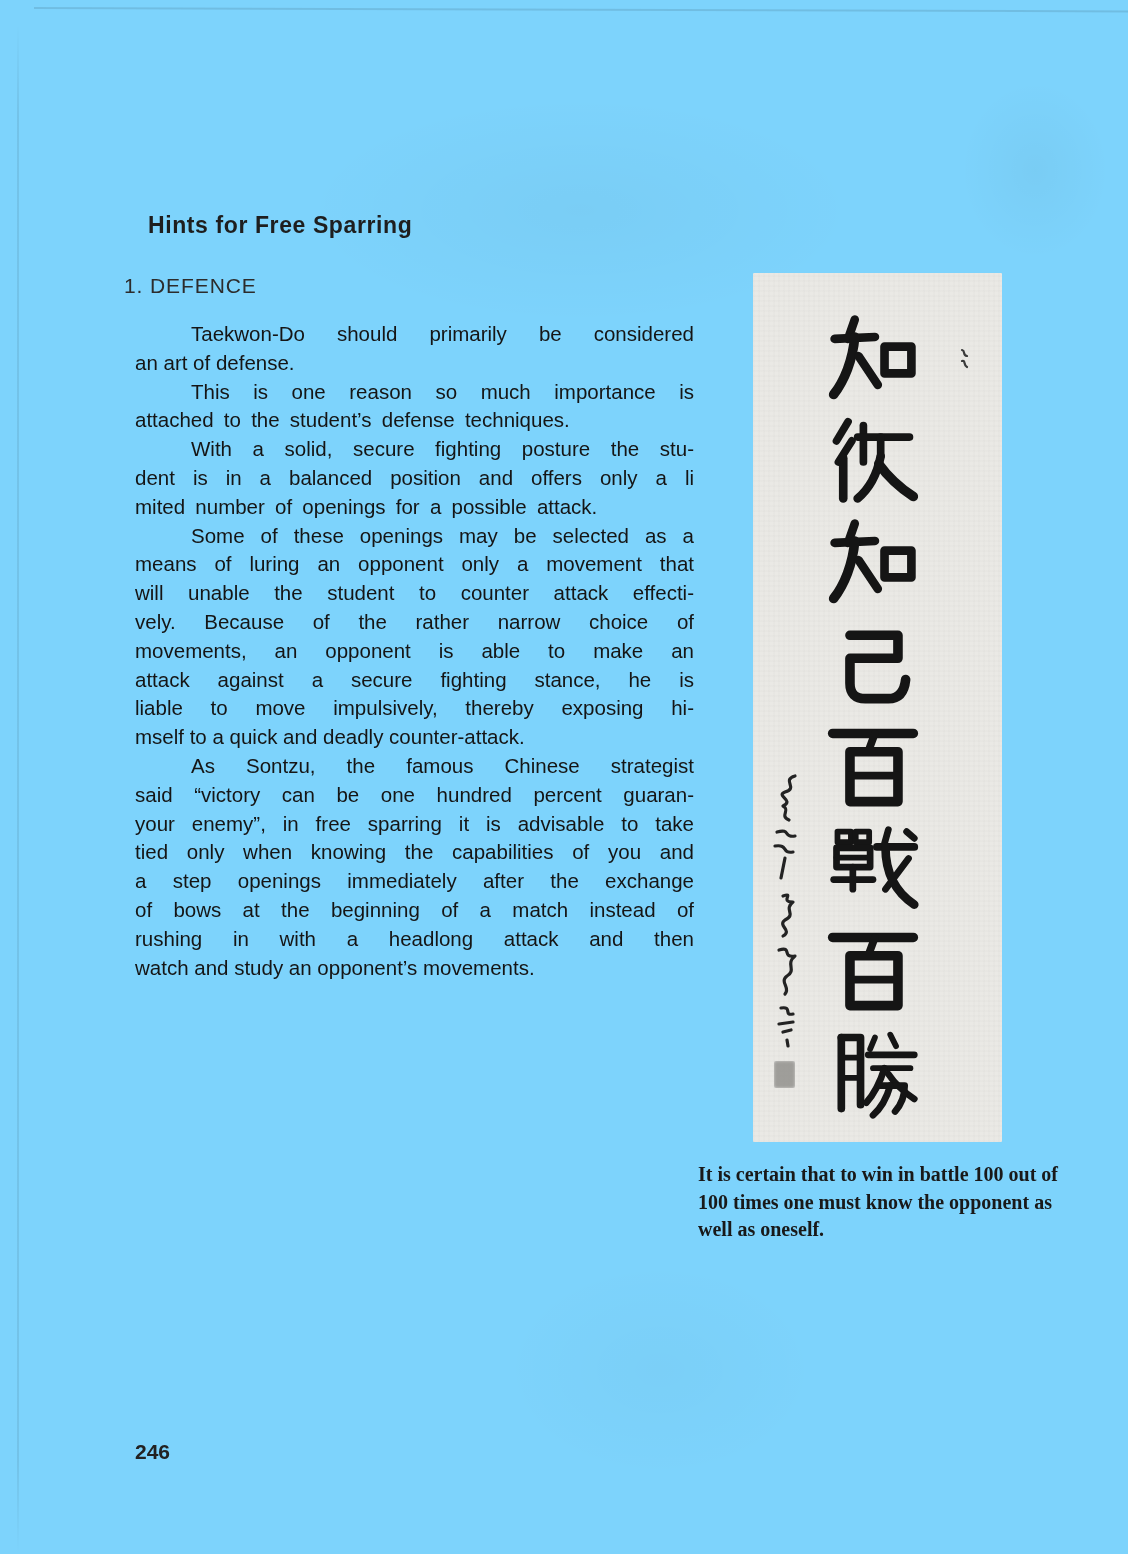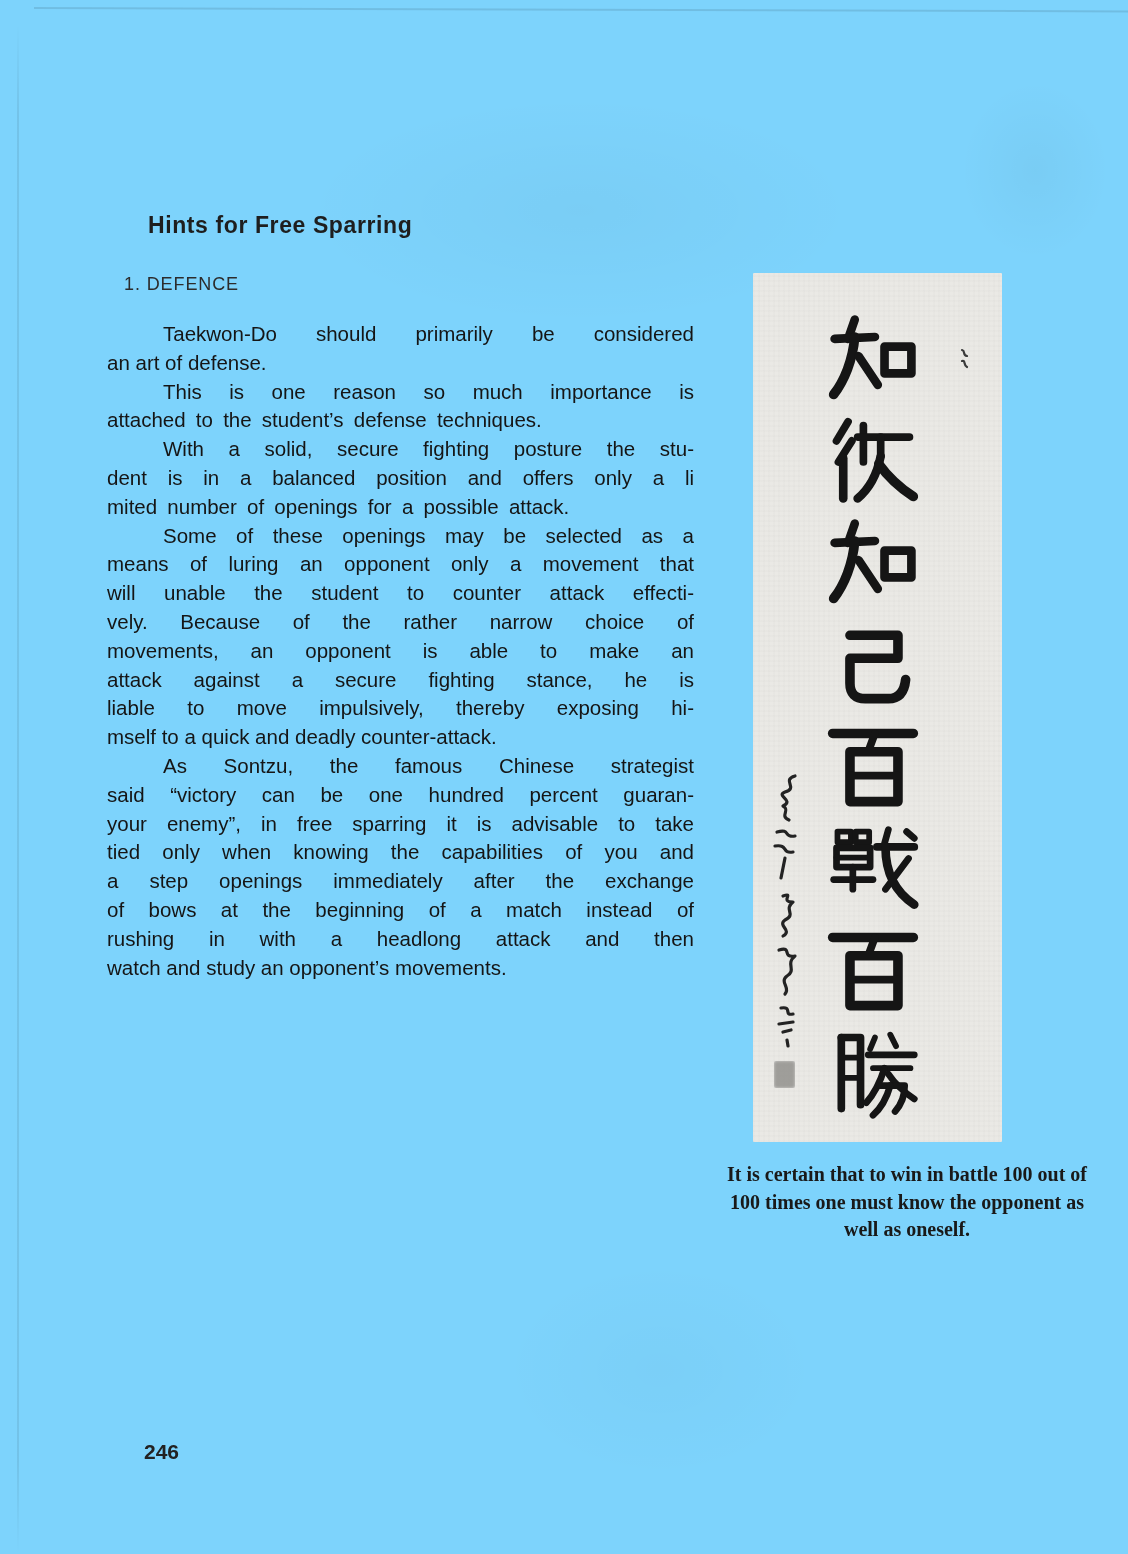--- a/index.html
+++ b/index.html
@@ -25,27 +25,27 @@
     background:radial-gradient(closest-side, rgba(0,0,0,.018), rgba(0,0,0,0)); }
   .smudge.s3 { left:960px; top:80px;  width:150px; height:180px;
     background:radial-gradient(closest-side, rgba(0,0,0,.030), rgba(0,0,0,0)); }
 
   .title {
     position:absolute; left:148px; top:197px;
     font-size:23px; font-weight:700; letter-spacing:.6px; color:#1e1e1e;
   }
   .section-heading {
     position:absolute; left:124px; top:274px;
-    font-size:18px; letter-spacing:.9px; color:#2c2c2c;
+    font-size:21px; letter-spacing:.9px; color:#2c2c2c;
   }
   .body-text {
     position:absolute; left:107px; top:320px; width:587px;
     font-size:20.5px; line-height:28.8px; color:#151515;
   }
-  .line { text-align:justify; text-align-last:justify; white-space:normal; }
+  .line { text-align:justify; text-align-last:justify; white-space:normal;margin-left:28px; }
   .line.indent   { text-indent:56px; }
   .line.para-end { text-align-last:left; }
   .line.wide     { word-spacing:.22em; }
 
   .scroll {
     position:absolute; left:753px; top:273px; width:249px; height:869px;
     background:#eae9e5;
     background-image:
       repeating-linear-gradient(0deg,  rgba(0,0,0,.013) 0 2px, rgba(0,0,0,0) 2px 5px),
       repeating-linear-gradient(90deg, rgba(0,0,0,.013) 0 2px, rgba(0,0,0,0) 2px 5px);
@@ -60,24 +60,24 @@
     background:#8d8c88; opacity:.8; filter:blur(.4px); border-radius:2px;
     box-shadow: inset 0 0 3px rgba(255,255,255,.6);
   }
   .inscription { position:absolute; left:206px; top:74px; }
 
   .figure-caption {
     position:absolute; left:698px; top:1161px; width:418px;
     font-family:"Liberation Serif", serif; font-weight:700;
     font-size:20px; line-height:27.6px; color:#191919;
   }
-  .figure-caption .cap-line { text-align:center; }
+  .figure-caption .cap-line { text-align:left; }
 
   .page-number {
-    position:absolute; left:144px; top:1440px;
+    position:absolute; left:135px; top:1440px;
     font-size:21px; font-weight:700; color:#222222;
   }
 </style>
 </head>
 <body>
 
 <div class="page">
 
   <div class="edge-top"></div>
   <div class="edge-left"></div>

